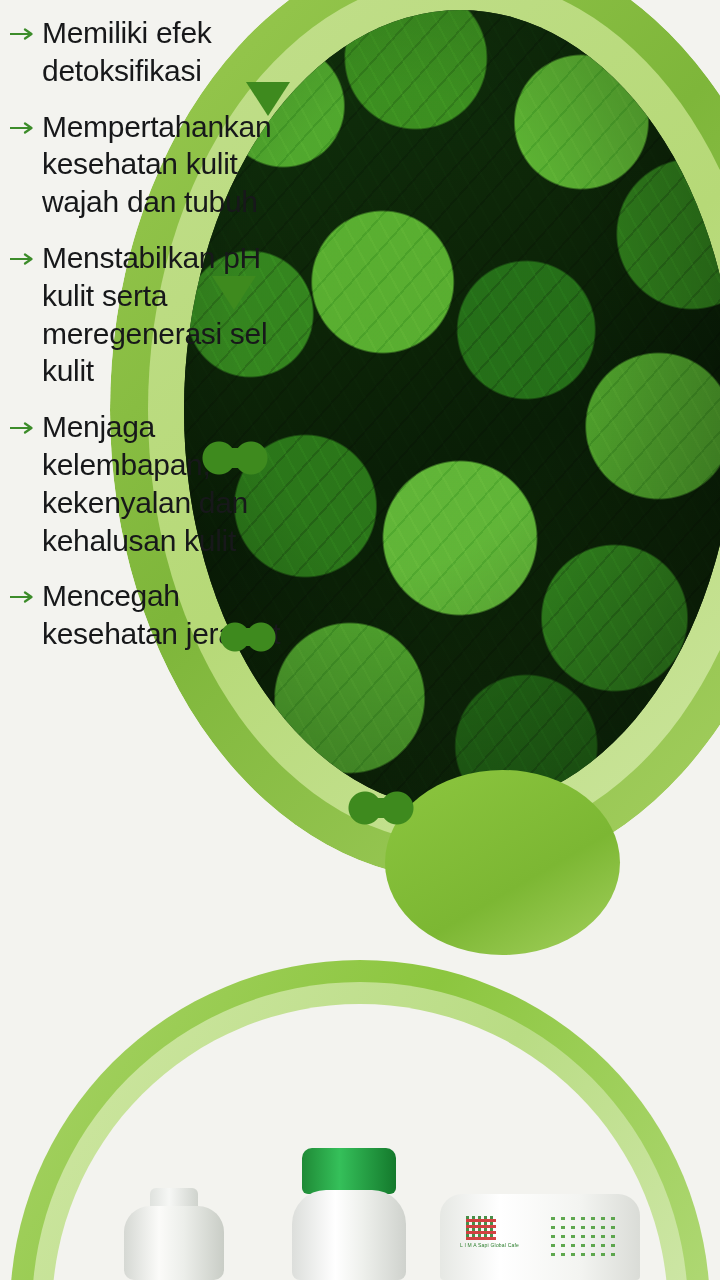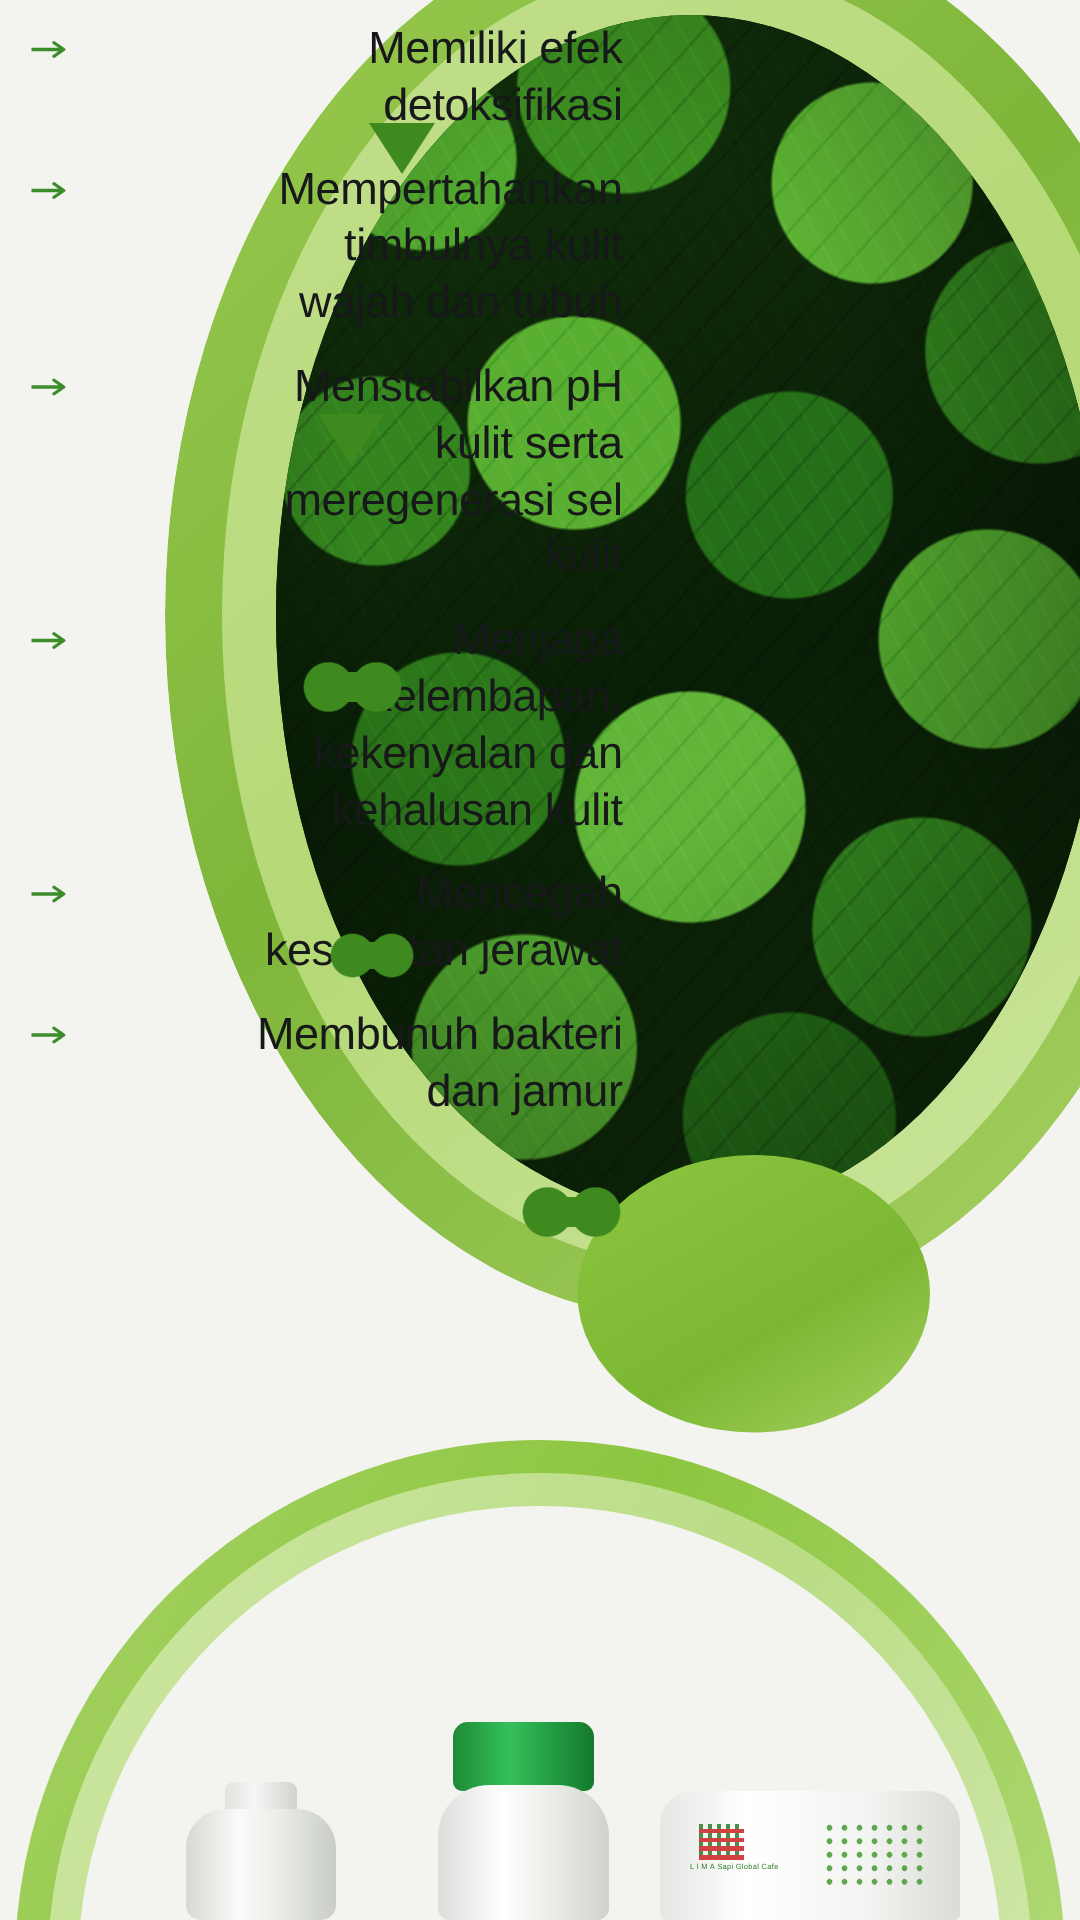--- a/index.html
+++ b/index.html
@@ -230,26 +230,25 @@
     width: 70px;
     height: 44px;
     background-image: radial-gradient(#4e9f3d 1.9px, transparent 2.1px);
     background-size: 10px 9px;
     opacity: .9;
   }
 
   
   .list {
     position: absolute;
-    left: 15px;
+    left: 4px;
     top: 0;
     width: 400px;
     padding: 14px 0 0 0;
     z-index: 5;
-    text-align: right;
   }
   .item {
     position: relative;
     margin-bottom: 18px;
     padding-left: 38px;
   }
   .arrow {
     position: absolute;
     left: 6px;
     top: 12px;
@@ -323,21 +322,21 @@
 detoksifikasi</div>
     </div>
 
     <div class="item">
       <span class="arrow">
         <svg width="26" height="12" viewBox="0 0 26 12">
             <path d="M0 6 H20 M15 1.5 L21.5 6 L15 10.5" fill="none" stroke="#3c8c2a" stroke-width="2.2" stroke-linecap="round" stroke-linejoin="round"></path>
           </svg>
       </span>
       <div class="item-text">Mempertahankan
-timbulnya kulit
+kesehatan kulit
 wajah dan tubuh</div>
     </div>
 
     <div class="item">
       <span class="arrow">
         <svg width="26" height="12" viewBox="0 0 26 12">
             <path d="M0 6 H20 M15 1.5 L21.5 6 L15 10.5" fill="none" stroke="#3c8c2a" stroke-width="2.2" stroke-linecap="round" stroke-linejoin="round"></path>
           </svg>
       </span>
       <div class="item-text">Menstabilkan pH
@@ -361,29 +360,20 @@
     <div class="item">
       <span class="arrow">
         <svg width="26" height="12" viewBox="0 0 26 12">
             <path d="M0 6 H20 M15 1.5 L21.5 6 L15 10.5" fill="none" stroke="#3c8c2a" stroke-width="2.2" stroke-linecap="round" stroke-linejoin="round"></path>
           </svg>
       </span>
       <div class="item-text">Mencegah
 kesehatan jerawat</div>
     </div>
 
-    <div class="item">
-      <span class="arrow">
-        <svg width="26" height="12" viewBox="0 0 26 12">
-            <path d="M0 6 H20 M15 1.5 L21.5 6 L15 10.5" fill="none" stroke="#3c8c2a" stroke-width="2.2" stroke-linecap="round" stroke-linejoin="round"></path>
-          </svg>
-      </span>
-      <div class="item-text">Membunuh bakteri
-dan jamur</div>
-    </div>
 
   </div>
 
   <div class="deco tri" style="left:246px; top:82px;"></div>
   <div class="deco tri" style="left:212px; top:276px;"></div>
   <div class="deco peanut" style="left:202px; top:441px;"></div>
   <div class="deco peanut small" style="left:220px; top:622px;"></div>
   <div class="deco peanut" style="left:348px; top:791px;"></div>
 
   <div class="bottom-arc-wrap">

